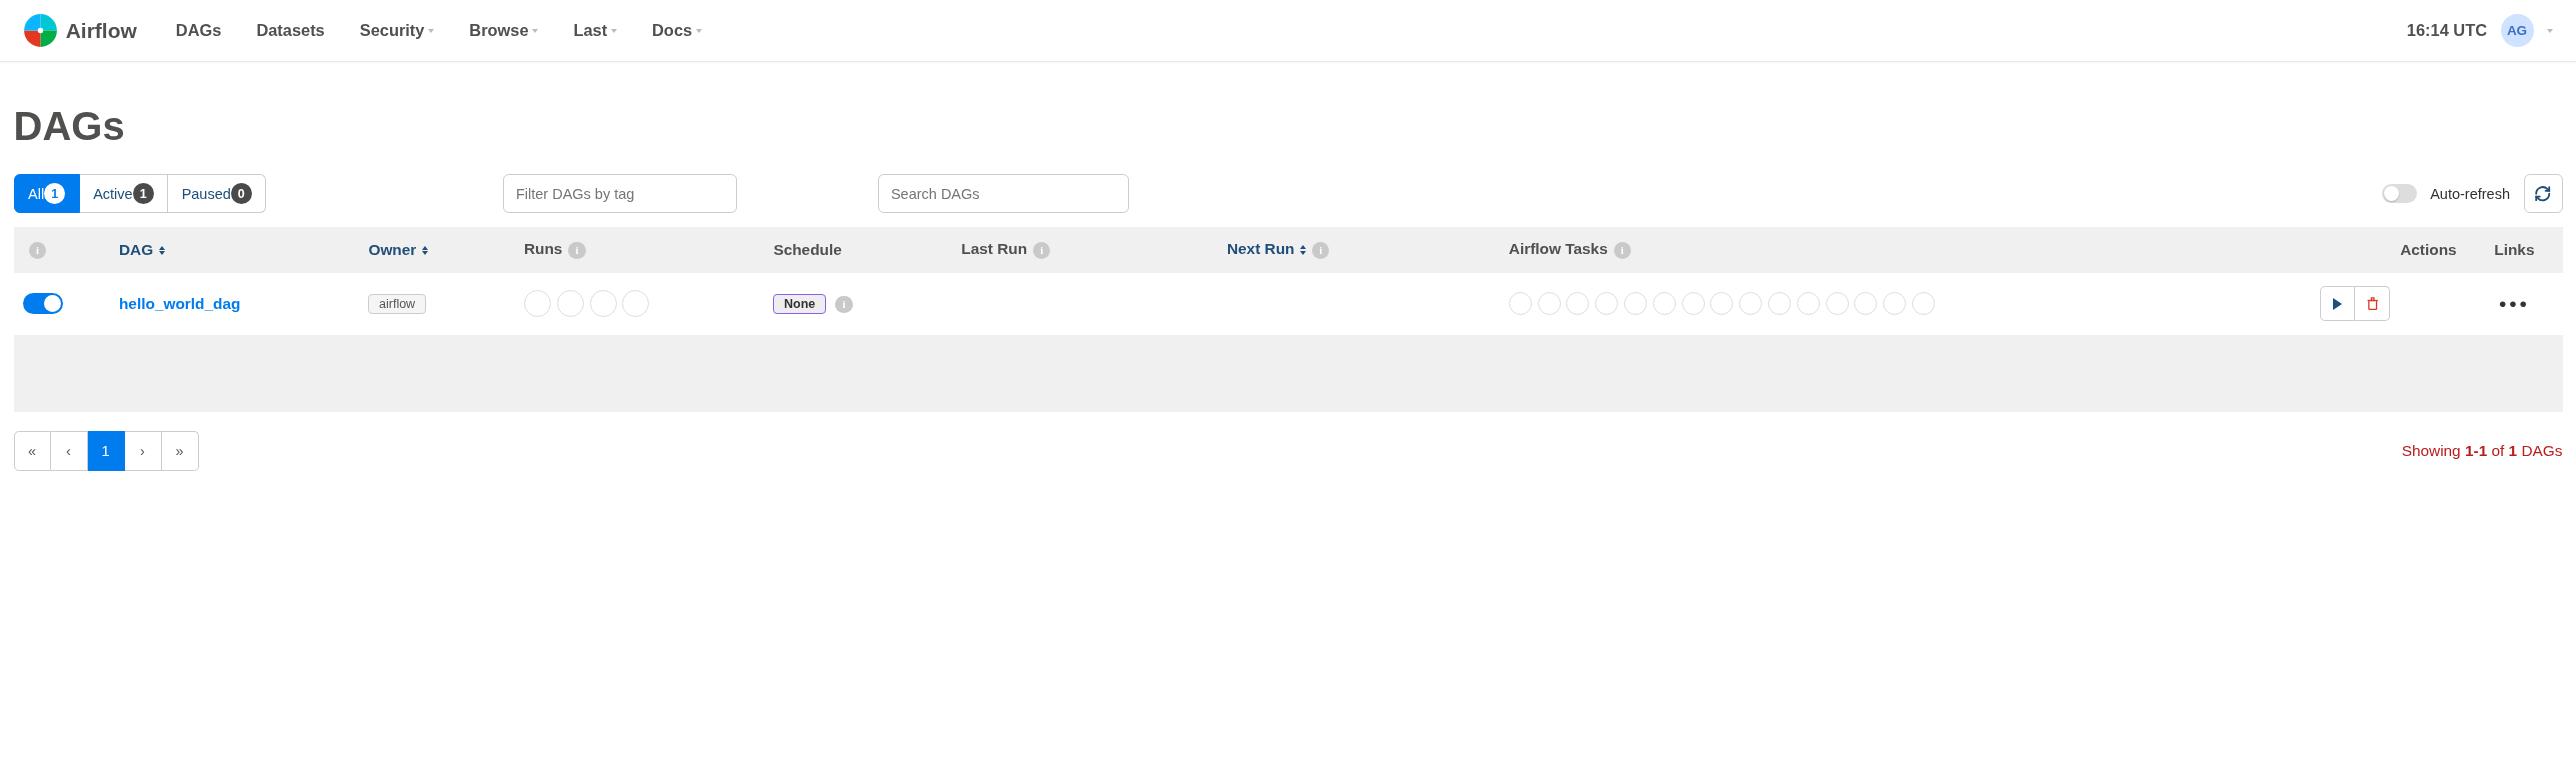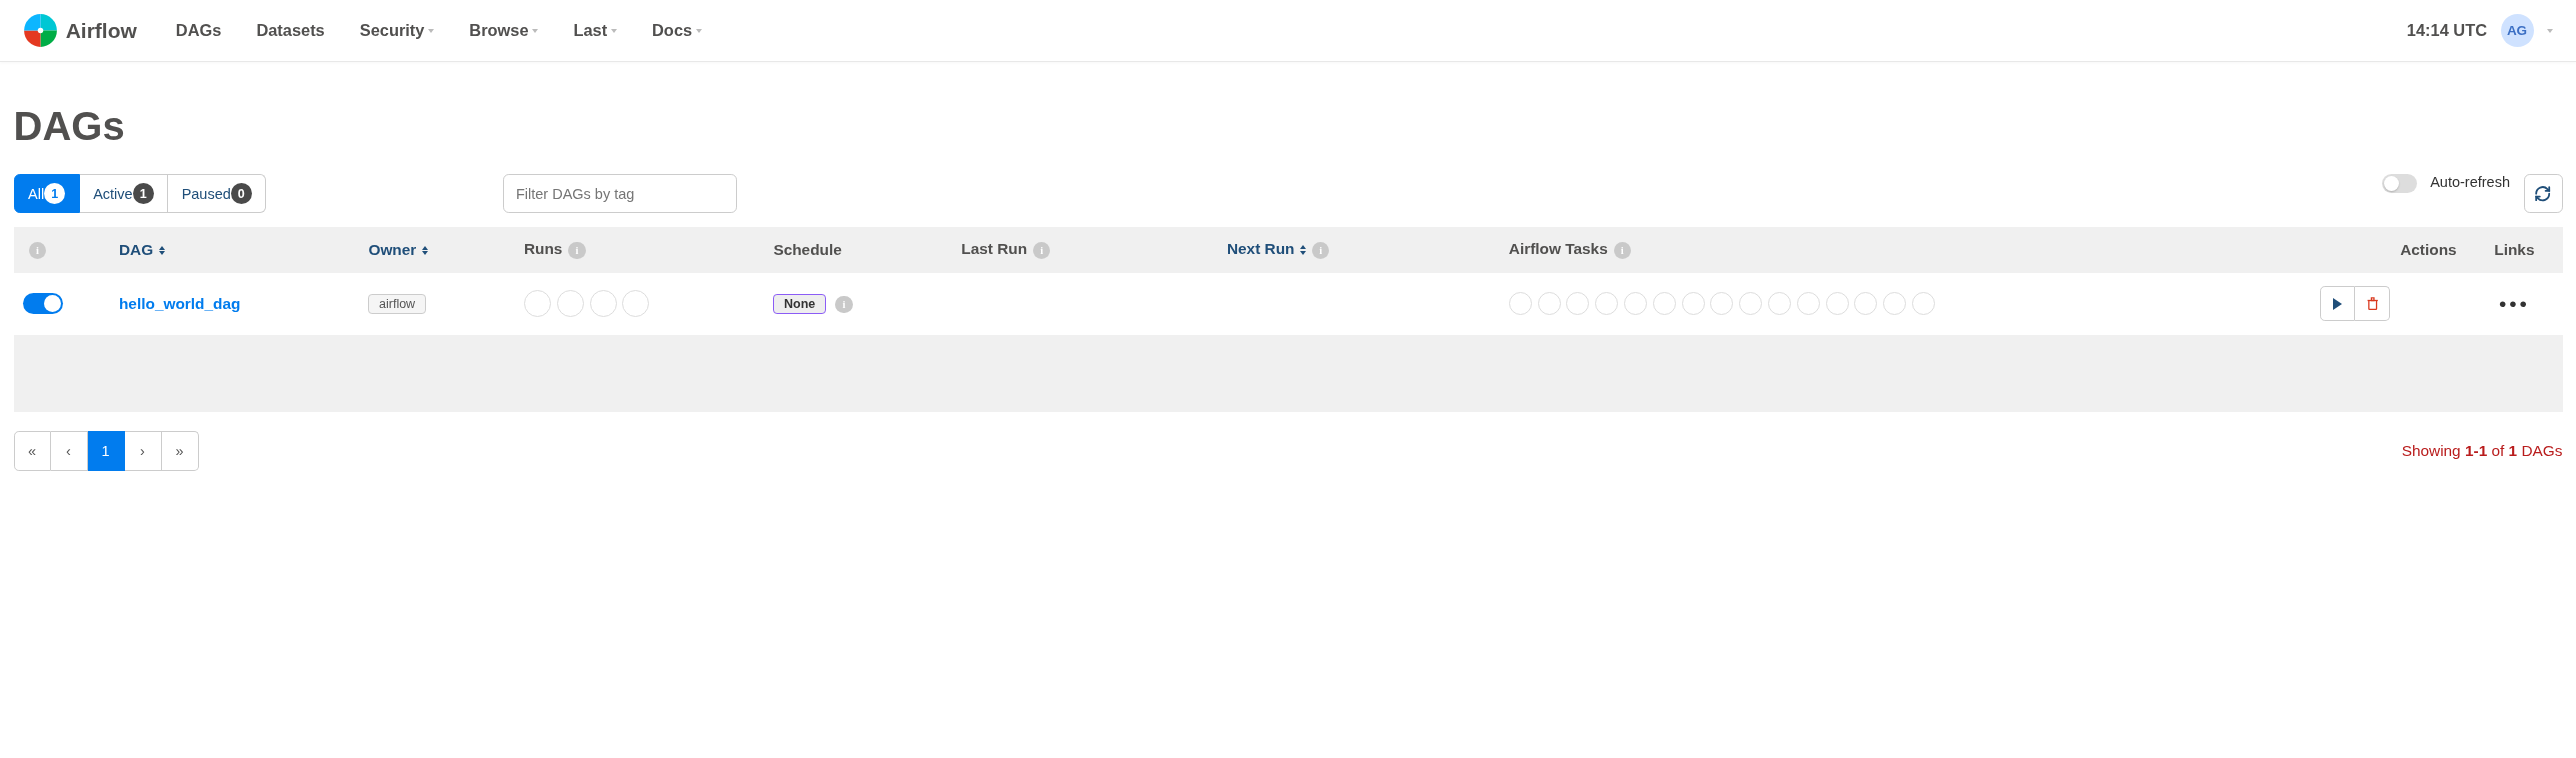--- a/index.html
+++ b/index.html
@@ -39,21 +39,21 @@
   .btn-group .filter-btn:not(:first-child) { border-left: none; }
   .filter-btn.active { background:#017cee; color:#fff; border-color:#017cee; }
   .filter-btn .label { color:#1f4e79; font-weight:500; }
   .filter-btn.active .label { color:#fff; }
   .pill { display:inline-flex; min-width:21px; height:21px; padding:0 6.7px; border-radius: 10.6px; align-items:center; justify-content:center; font-weight:700; font-size:12.5px; }
   .pill.white { background:#fff; color:#017cee; }
   .pill.dark  { background:#4a4a4a; color:#fff; }
   .input { border:1px solid #ccc; border-radius:5.8px; padding:7.7px 11.6px; font-size:14.5px; height:39px; }
   .input.tag { width:234px; margin-left: 237px; }
   .input.search { width:251px; margin-left: 141px; }
-  .toolbar-right { margin-left:auto; display:flex; gap:13.5px; }
+  .toolbar-right { margin-left:auto; display:flex; align-items:center; gap:13.5px; }
   .switch { width:35px; height:19px; border-radius:11.6px; background:#ddd; position:relative; cursor:pointer; }
   .switch::after { content:""; position:absolute; width:15.4px; height:15.4px; top:1.9px; left:1.9px; background:#fff; border-radius:50%; box-shadow:0 1px 1.9px rgba(0,0,0,0.2);}
   .auto-label { font-size:14.5px; color:#333; }
   .icon-btn { border:1px solid #ccc; border-radius:5.8px; width:39px; height:39px; display:flex; align-items:center; justify-content:center; cursor:pointer; }
   .refresh-svg { width:17.4px; height:17.4px; }
   table.dag-table { width:100%; border-collapse: collapse; margin-top: 13.5px; }
   thead tr { background:#f0f0f0; }
   th { text-align:left; padding:13.5px 9.6px; font-size:15.4px; font-weight:700; color:#51504f; }
   th.sortable { color:#1f4e79; cursor:pointer; }
   .sort-icons { display:inline-flex; flex-direction:column; margin-left:5.8px; line-height:4.8px; vertical-align:middle; }
@@ -123,21 +123,21 @@
     <span class="nav-item">
         <span>Last</span>
         <span class="caret"></span>
       </span>
     <span class="nav-item">
         <span>Docs</span>
         <span class="caret"></span>
       </span>
   </div>
   <div class="nav-right">
-    <span class="clock">14:14 UTC</span>
+    <span class="clock">16:14 UTC</span>
     <span class="avatar">AG</span>
     <span class="caret"></span>
   </div>
 </div>
 
 <main>
   <h1 class="page-title">DAGs</h1>
 
   <div class="toolbar">
     <div class="btn-group">
@@ -149,20 +149,21 @@
         <span class="label">Active</span>
         <span class="pill dark">1</span>
       </div>
       <div class="filter-btn">
         <span class="label">Paused</span>
         <span class="pill dark">0</span>
       </div>
     </div>
 
     <input class="input tag" placeholder="Filter DAGs by tag" style="">
+    <input class="input search" placeholder="Search DAGs" style="">
 
     <div class="toolbar-right">
       <div class="switch"></div>
       <span class="auto-label">Auto-refresh</span>
       <div class="icon-btn">
         <svg class="refresh-svg" viewBox="0 0 24 24" fill="none" stroke="#1f4e79" stroke-width="2.5" stroke-linecap="round">
           <path d="M3 12a9 9 0 0 1 15.5-6.3L21 8"></path>
             <path d="M21 3v5h-5"></path>
           <path d="M21 12a9 9 0 0 1-15.5 6.3L3 16"></path>
             <path d="M3 21v-5h5"></path>

